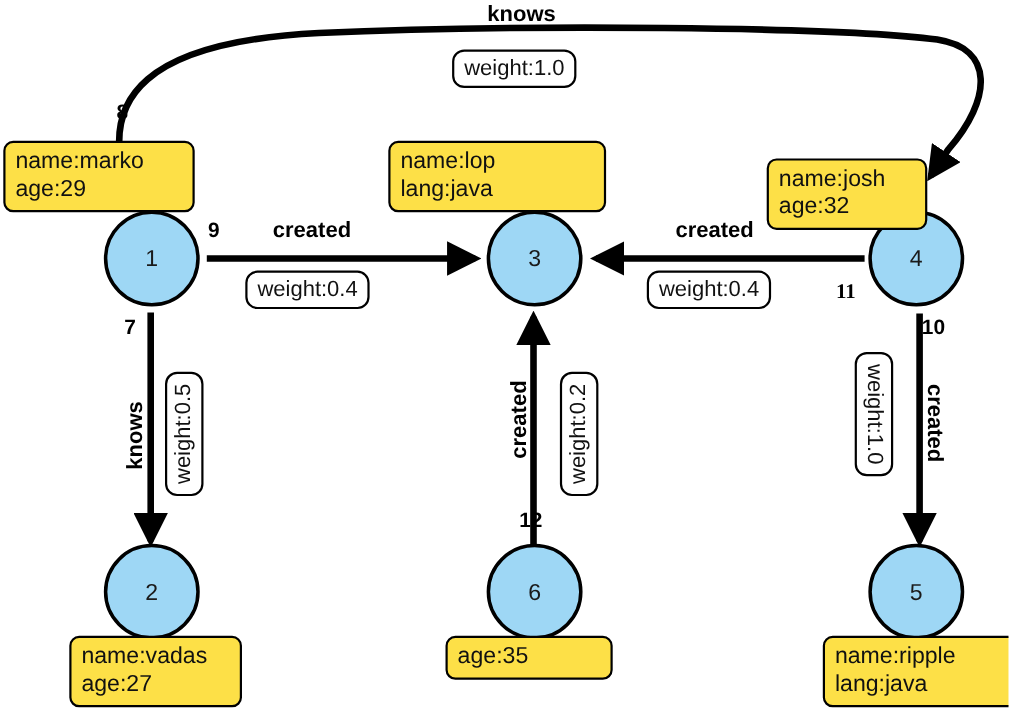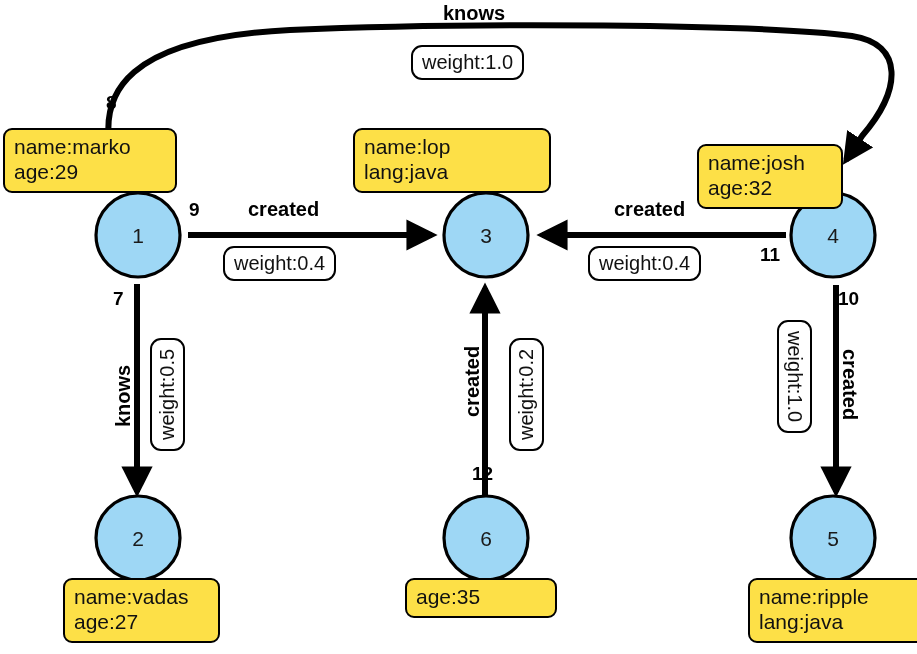--- a/index.html
+++ b/index.html
@@ -137,21 +137,21 @@
   <div class="edge-label" style="left:443px;top:2px;">knows</div>
   <div class="weight-box" style="left:411px;top:45px;">weight:1.0</div>
   <div class="edge-id" style="left:106px;top:92px;">8</div>
 
   <div class="edge-label" style="left:248px;top:198px;">created</div>
   <div class="weight-box" style="left:223px;top:246px;">weight:0.4</div>
   <div class="edge-id" style="left:189px;top:199px;">9</div>
 
   <div class="edge-label" style="left:614px;top:198px;">created</div>
   <div class="weight-box" style="left:588px;top:246px;">weight:0.4</div>
-  <div class="edge-id" style="left:760px;top:244px;">11</div>
+  <div class="edge-id" style="left:760px;top:255px;font-family:Liberation Serif, serif;">11</div>
 
   <div class="edge-label rot-ccw" style="left:112px;top:427px;">knows</div>
   <div class="weight-box rot-ccw" style="left:150px;top:451px;">weight:0.5</div>
   <div class="edge-id" style="left:113px;top:288px;">7</div>
 
   <div class="edge-label rot-ccw" style="left:461px;top:417px;">created</div>
   <div class="weight-box rot-ccw" style="left:509px;top:451px;">weight:0.2</div>
   <div class="edge-id" style="left:472px;top:463px;">12</div>
 
   <div class="edge-label rot-cw" style="left:861px;top:349px;">created</div>

